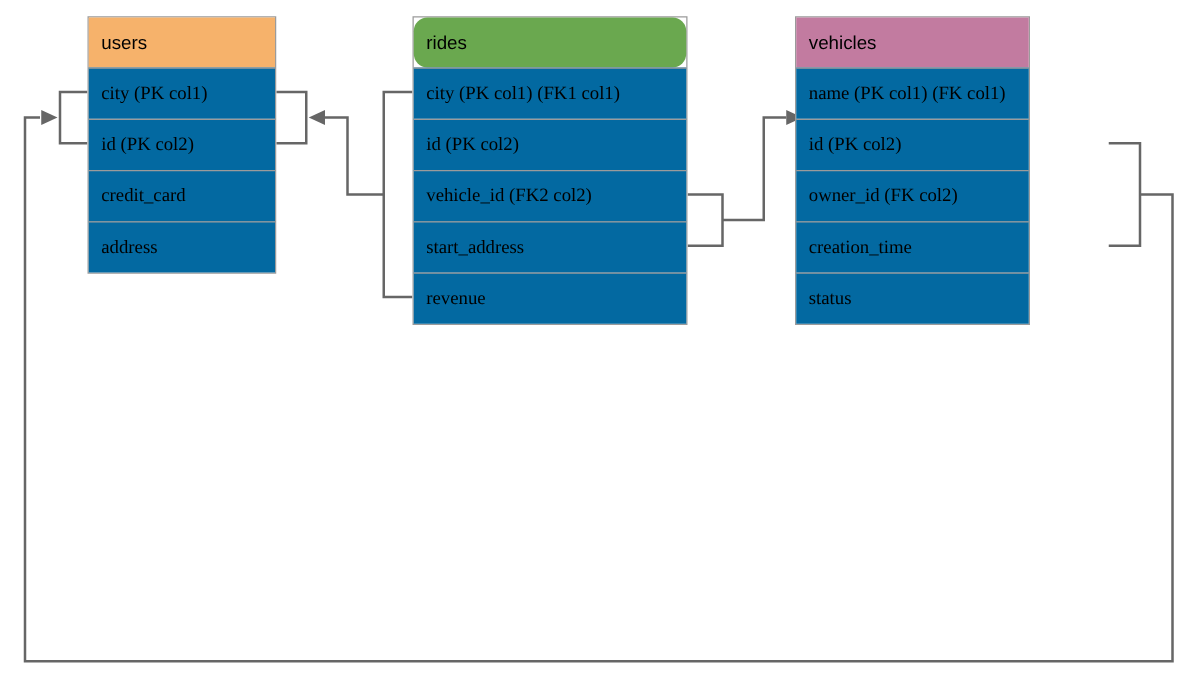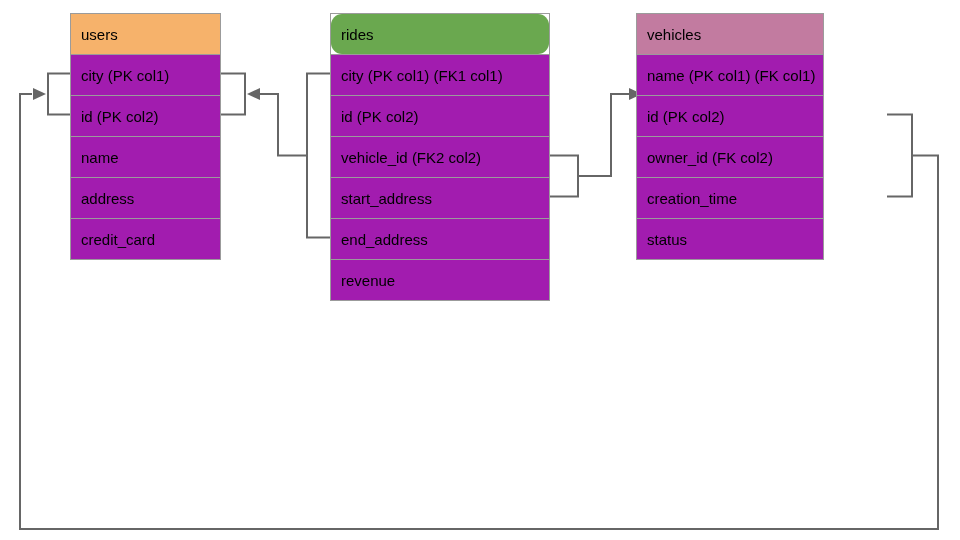--- a/index.html
+++ b/index.html
@@ -50,22 +50,23 @@
   }
   .db-row {
     box-sizing: border-box;
     height: 41px;
     display: flex;
     align-items: center;
     padding-left: 10px;
     font-size: 15px;
     color: #000000;
     border-top: 1px solid #9b9b9b;
-    background: #a21caf;
+    background: #0369a1;
     white-space: nowrap;
+    font-family: Liberation Serif, serif;
   }
   .t-users    { left: 70px;  width: 151px; }
   .t-rides    { left: 330px; width: 220px; }
   .t-vehicles { left: 636px; width: 188px; }
 </style>
 </head>
 <body>
 
 <div class="canvas">
 
@@ -86,34 +87,32 @@
     <path d="M 912 155.5 L 938 155.5 L 938 529 L 20 529 L 20 94 L 32 94"></path>
     <polygon points="46,94 33,88 33,100"></polygon>
   </svg>
 
   <div class="db-table t-users">
     <div class="db-table-header" style="background-color: rgb(246, 178, 107);">
       <span>users</span>
     </div>
     <div class="db-row">city (PK col1)</div>
     <div class="db-row">id (PK col2)</div>
-    <div class="db-row">name</div>
+    <div class="db-row">credit_card</div>
     <div class="db-row">address</div>
-    <div class="db-row">credit_card</div>
   </div>
 
   <div class="db-table t-rides">
     <div class="db-table-header" style="background-color: rgb(106, 168, 79); border-radius: 11px;">
       <span>rides</span>
     </div>
     <div class="db-row">city (PK col1) (FK1 col1)</div>
     <div class="db-row">id (PK col2)</div>
     <div class="db-row">vehicle_id (FK2 col2)</div>
     <div class="db-row">start_address</div>
-    <div class="db-row">end_address</div>
     <div class="db-row">revenue</div>
   </div>
 
   <div class="db-table t-vehicles">
     <div class="db-table-header" style="background-color: rgb(194, 123, 160);">
       <span>vehicles</span>
     </div>
     <div class="db-row">name (PK col1) (FK col1)</div>
     <div class="db-row">id (PK col2)</div>
     <div class="db-row">owner_id (FK col2)</div>

